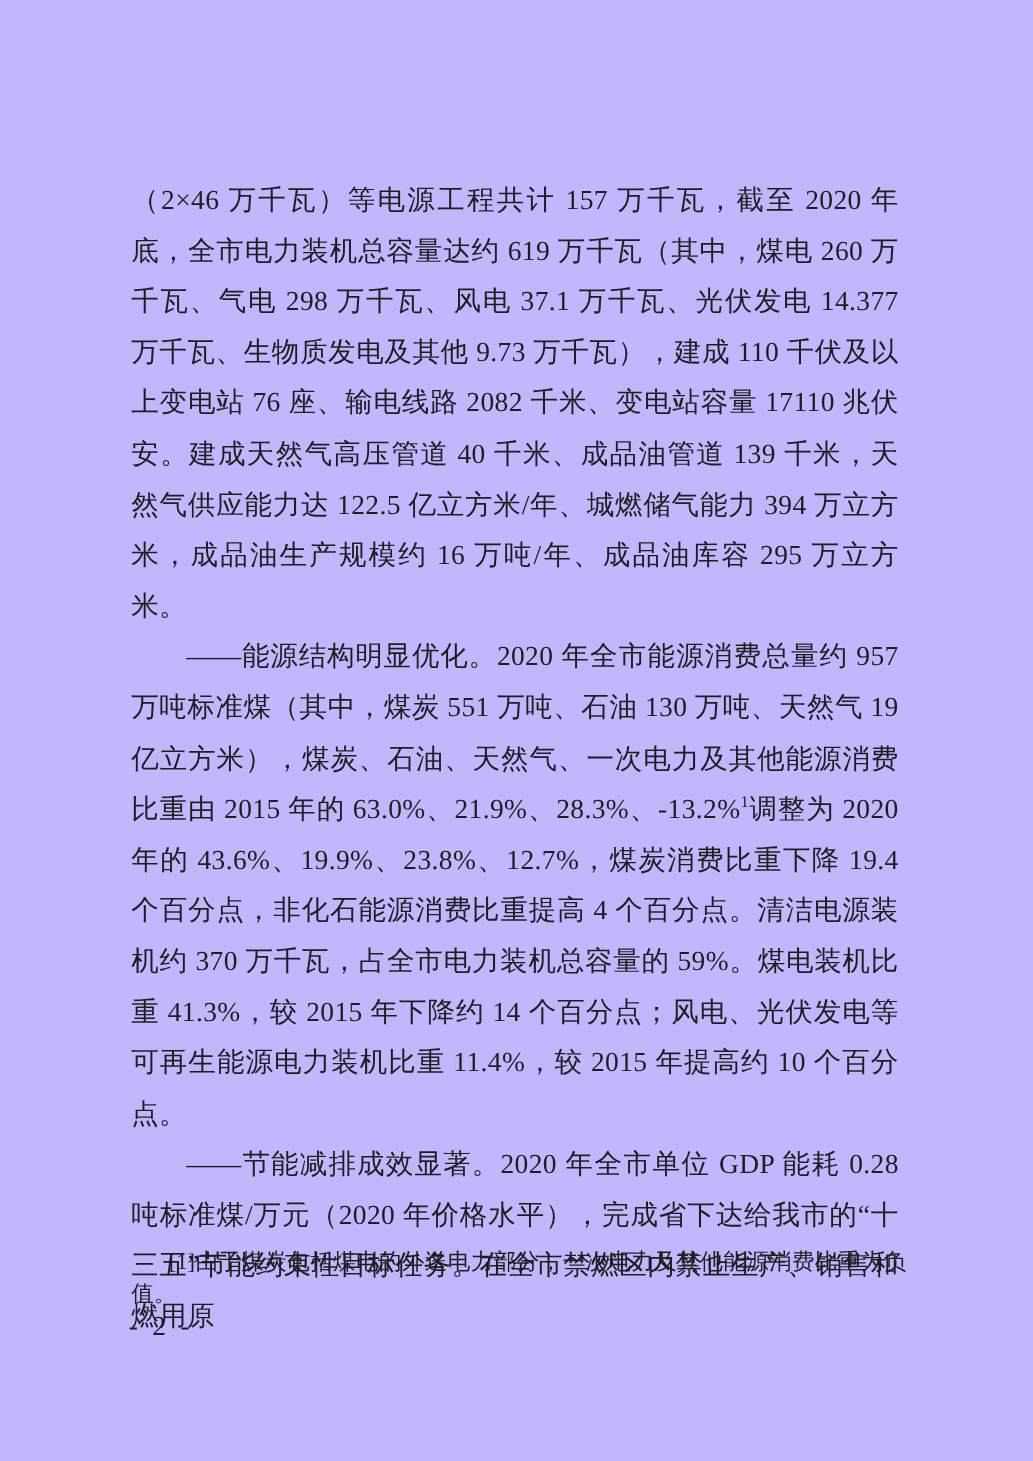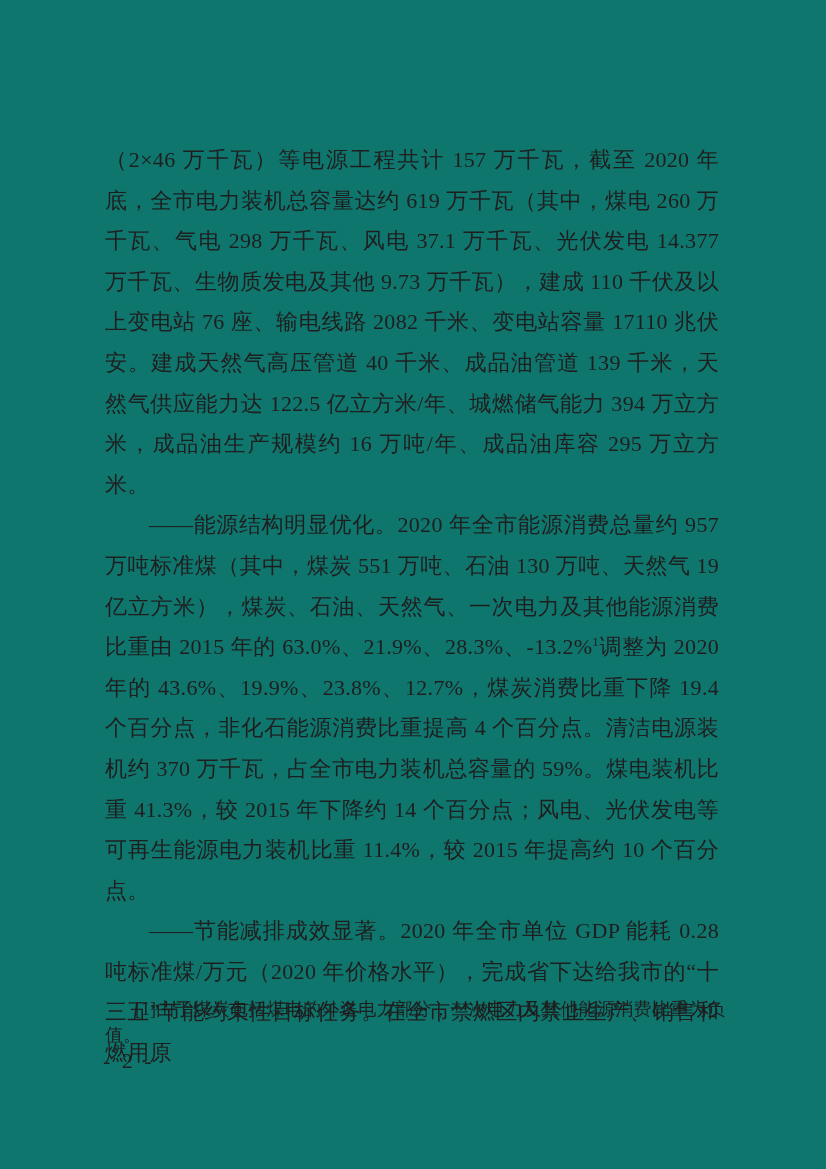--- a/index.html
+++ b/index.html
@@ -5,21 +5,21 @@
   html, body {
     margin: 0;
     padding: 0;
     background: #9a9a9a;
   }
   .page {
     position: relative;
     width: 826px;
     height: 1169px;
     margin: 0 auto;
-    background: #0f766e;
+    background: #c4b5fd;
     overflow: hidden;
     font-family: "Liberation Serif", "DejaVu Serif", serif;
     color: #1e1e1e;
   }
   .body-text {
     position: absolute;
     left: 105px;
     top: 140px;
     width: 614px;
     font-size: 22px;

